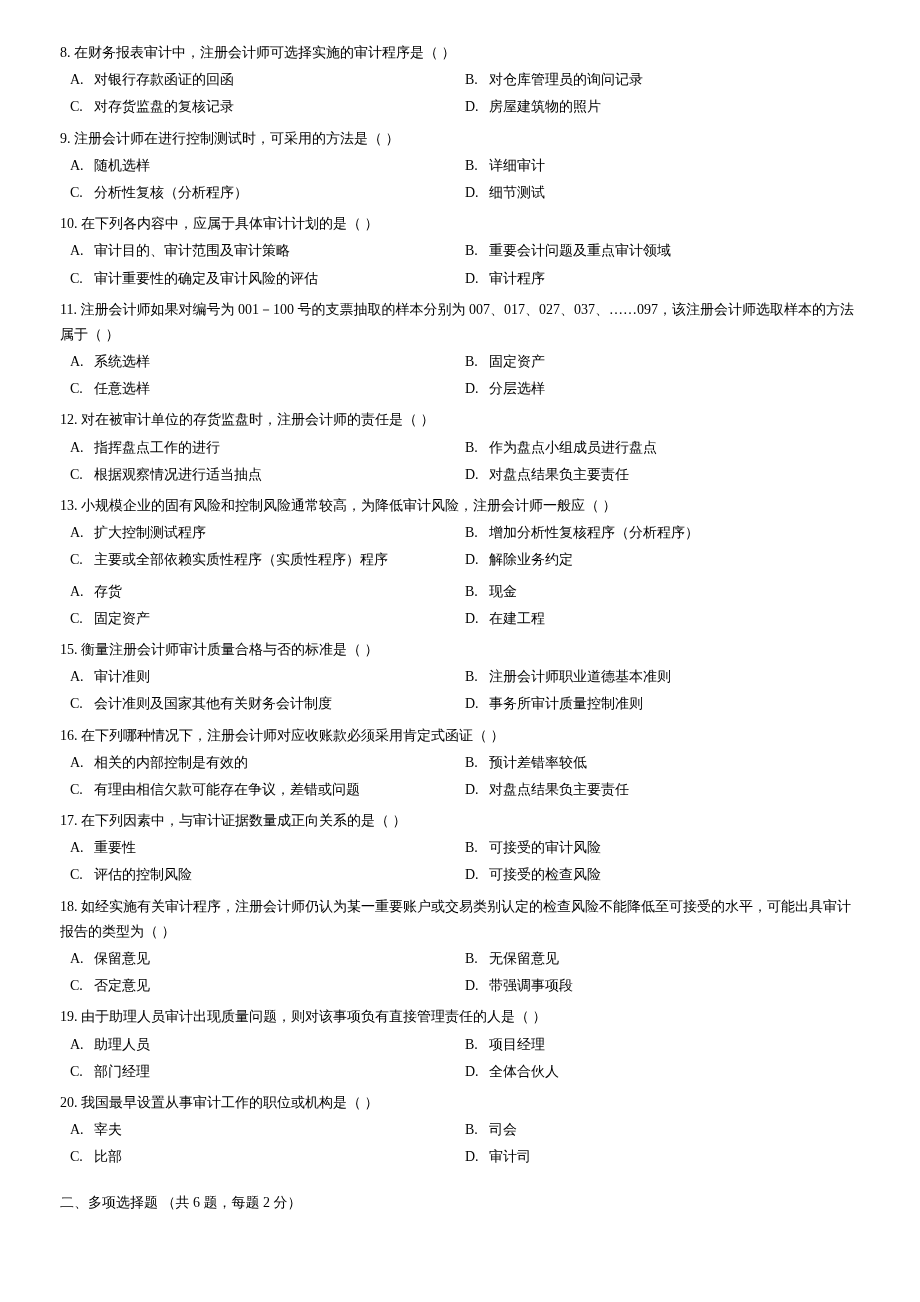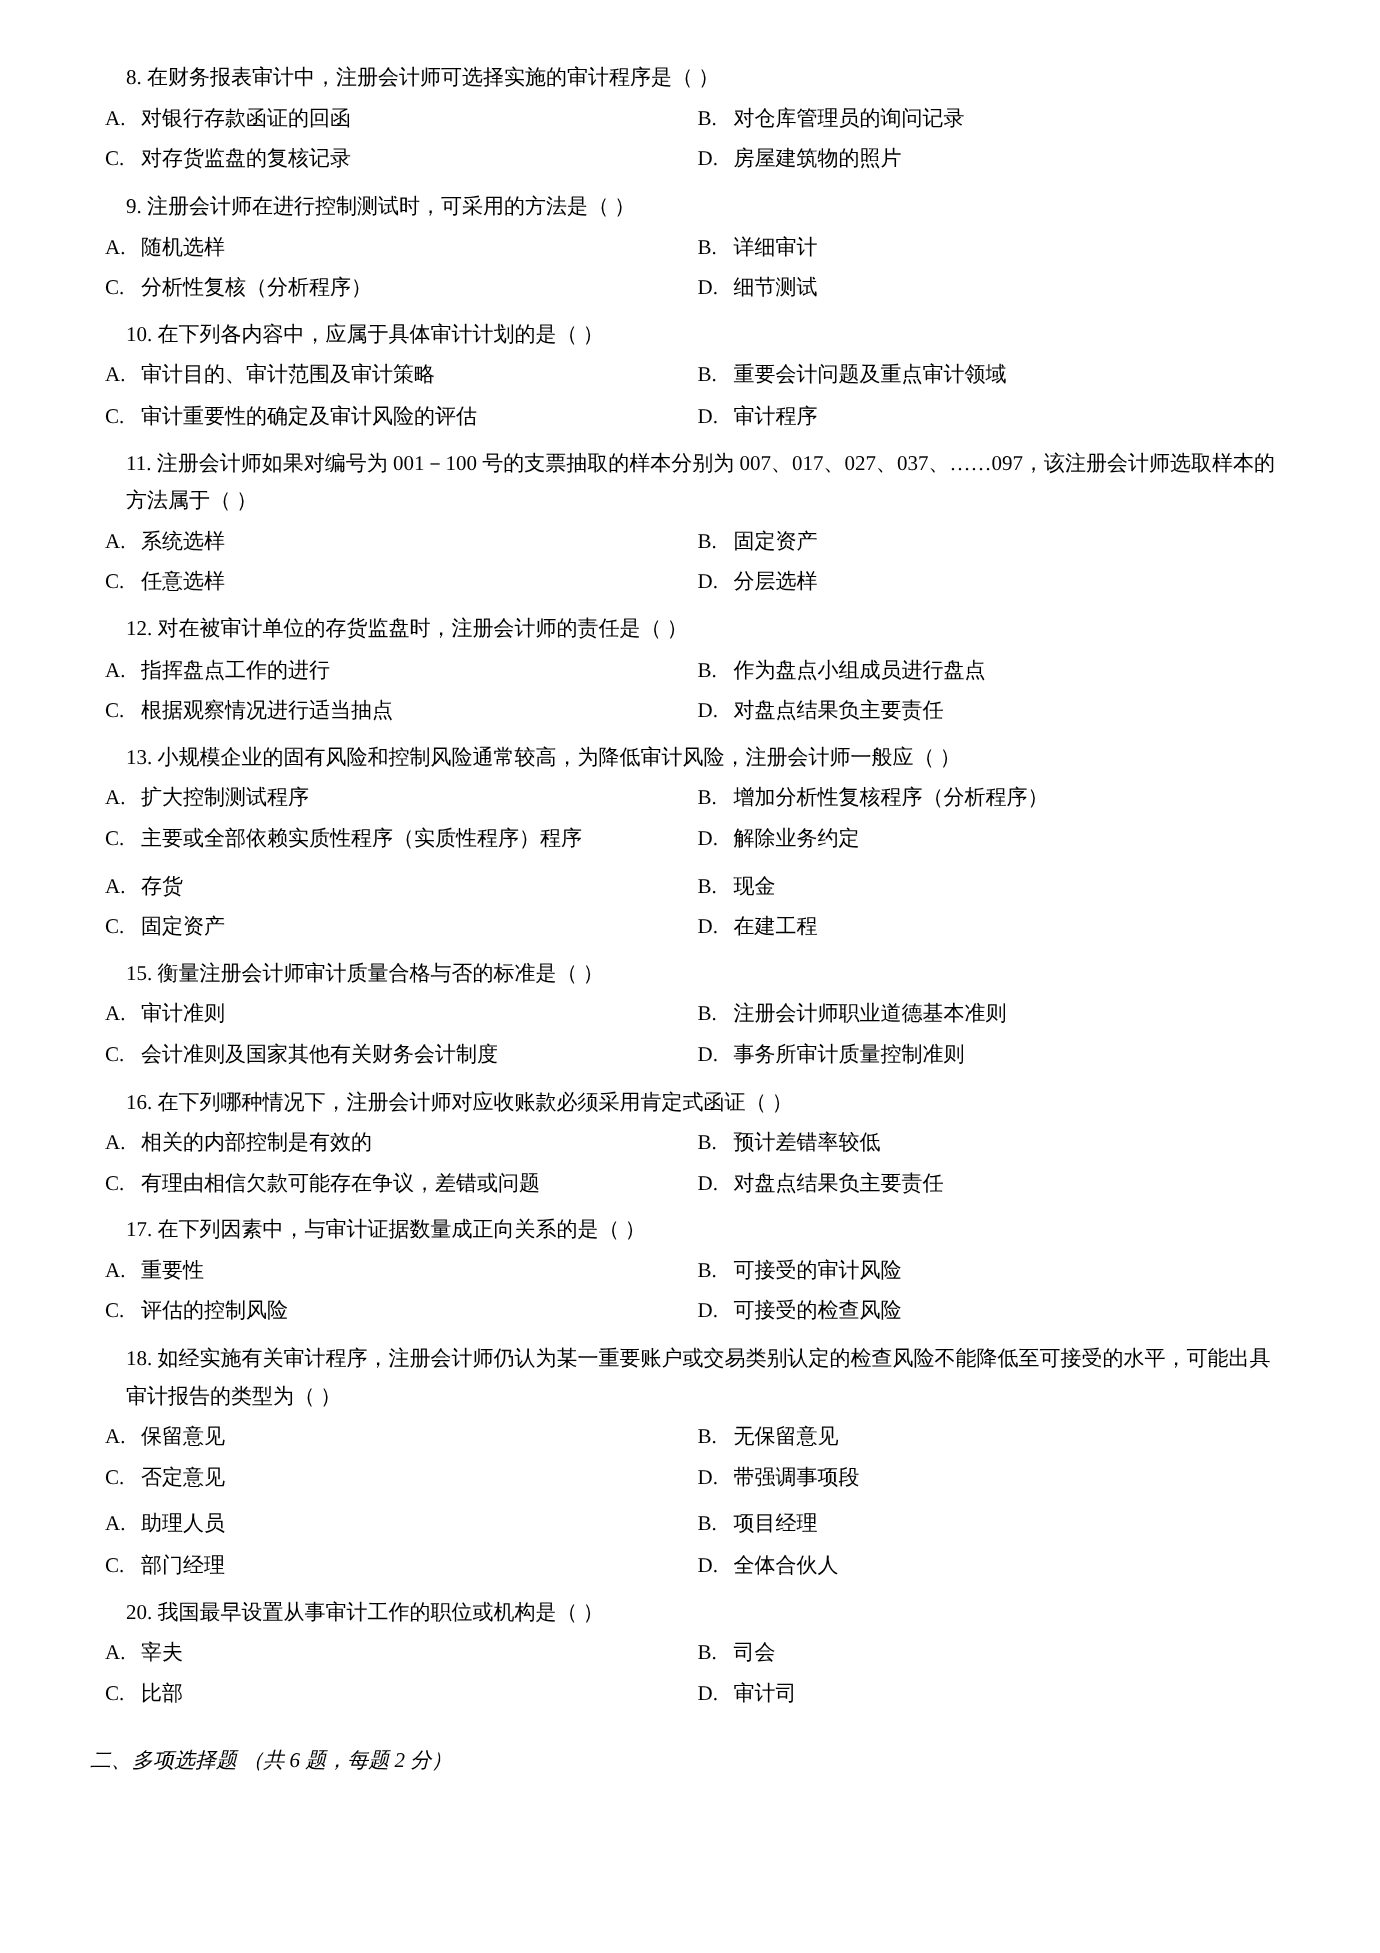--- a/index.html
+++ b/index.html
@@ -15,37 +15,35 @@
       width: 920px;
       min-height: 1302px;
       padding: 40px 60px;
       line-height: 1.8;
     }
     .question-block {
       margin-bottom: 6px;
     }
     .question-title {
       margin-bottom: 2px;
-      margin-left: 24px;
     }
     .options-grid {
       display: grid;
       grid-template-columns: 1fr 1fr;
       gap: 2px 0;
       margin-left: 10px;
     }
     .option {
       display: flex;
       gap: 4px;
     }
     .section-title {
       margin-top: 20px;
       margin-bottom: 4px;
       font-weight: normal;
-      font-style: italic;
     }
   </style>
 </head>
 <body>
 
 <div>
 
   <div id="questions-container">
       <div class="question-block">
         <div class="question-title">8. 在财务报表审计中，注册会计师可选择实施的审计程序是（  ）</div>
@@ -271,20 +269,21 @@
             <span style="min-width: 20px;">C.</span>
             <span>否定意见</span>
           </div>
           <div class="option">
             <span style="min-width: 20px;">D.</span>
             <span>带强调事项段</span>
           </div>
         </div>
       </div>
       <div class="question-block">
+        <div class="question-title">19.  由于助理人员审计出现质量问题，则对该事项负有直接管理责任的人是（  ）</div>
         <div class="options-grid">
           <div class="option">
             <span style="min-width: 20px;">A.</span>
             <span>助理人员</span>
           </div>
           <div class="option">
             <span style="min-width: 20px;">B.</span>
             <span>项目经理</span>
           </div>
           <div class="option">

